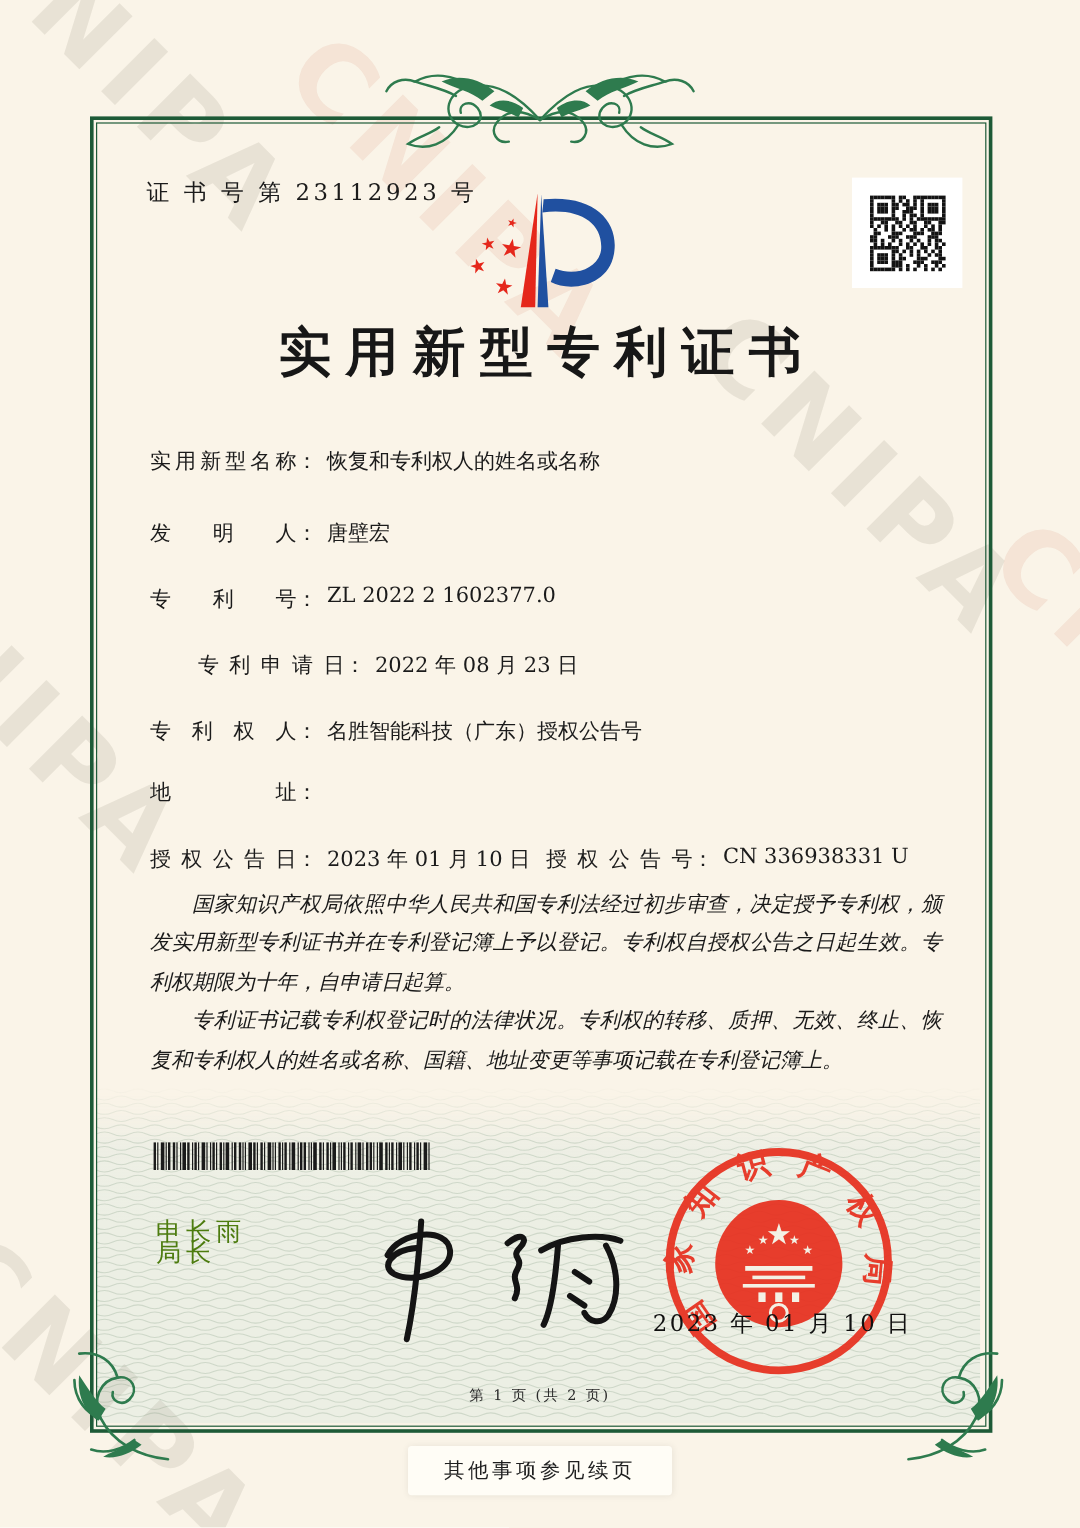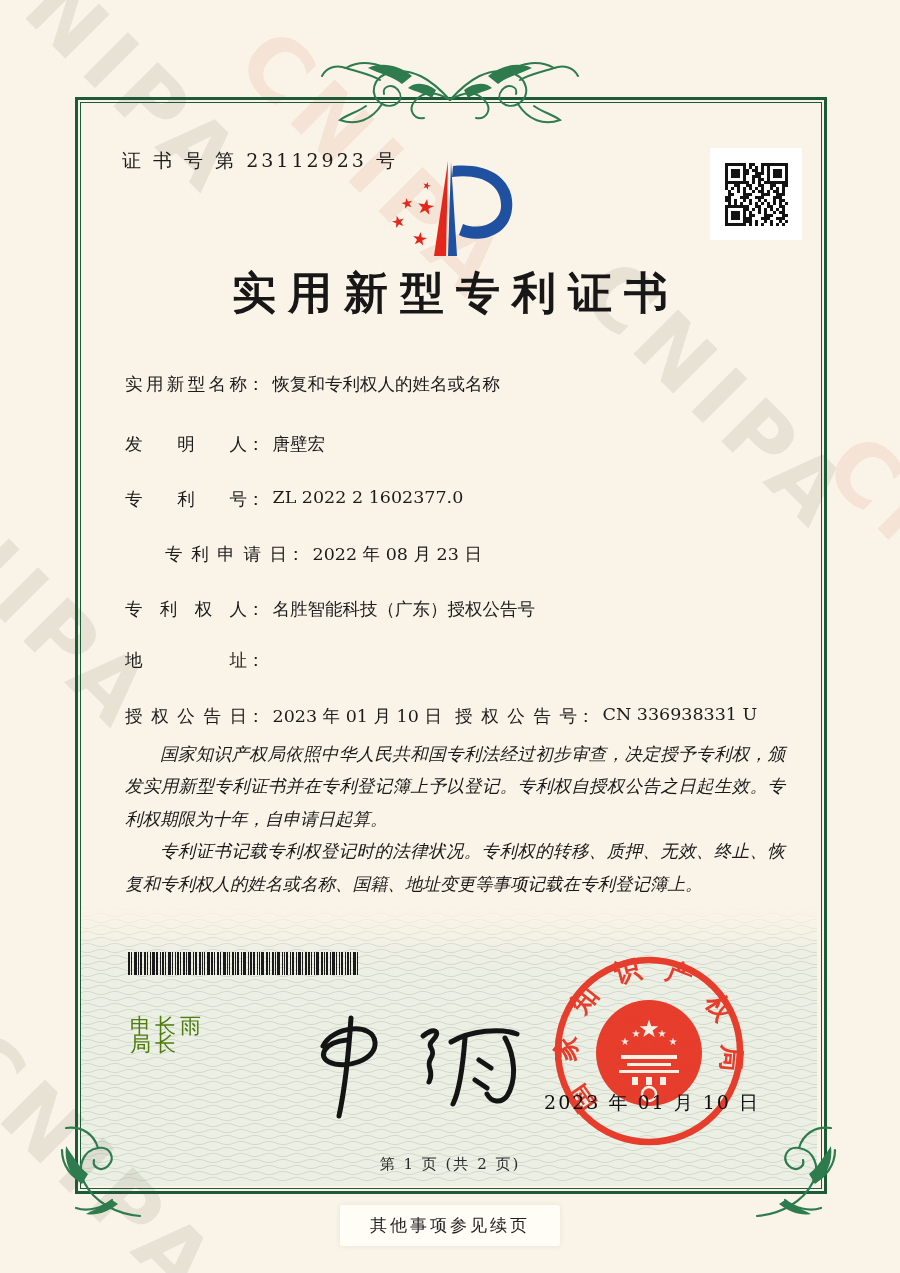--- a/index.html
+++ b/index.html
@@ -75,21 +75,21 @@
   .signer-title { top:1030px; }
   .signer-name  { top:1012px; }
   .signature { position:absolute; left:295px; top:1008px; z-index:6; }
   .seal { position:absolute; left:533px; top:951px; z-index:6; opacity:0.93; }
   .seal-date {
     position:absolute; left:543px; top:1090px; width:218px; text-align:center;
     font-size:19px; letter-spacing:2px; color:#101010; z-index:7;
   }
   .page-info {
     position:absolute; left:0; width:900px; top:1155px; text-align:center;
-    font-size:15px; letter-spacing:2px; color:#2a2a2a; z-index:6;
+    font-size:12px; letter-spacing:2px; color:#2a2a2a; z-index:6;
   }
   .footer-note {
     position:absolute; left:50%; transform:translateX(-50%); top:1205px;
     background:#fffdf6; padding:9px 30px; border-radius:3px;
     box-shadow:0 0 6px rgba(0,0,0,0.07);
     font-size:17px; letter-spacing:3px; color:#1f1f1f; z-index:6;
   }
 </style>
 </head>
 <body>

